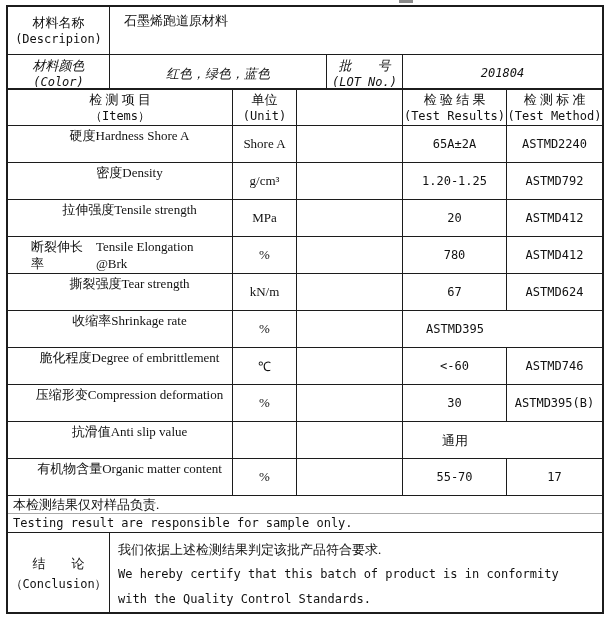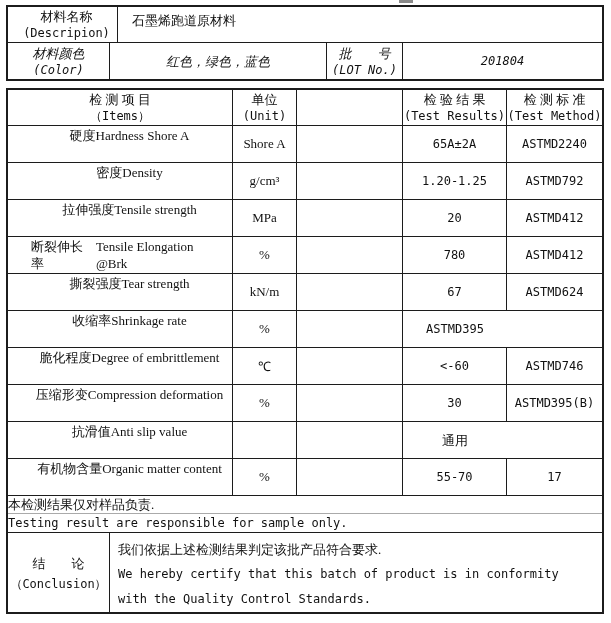--- a/index.html
+++ b/index.html
@@ -21,21 +21,21 @@
   }
   
   .info-block {
     position: absolute;
     left: 6px; top: 5px;
     width: 598px;
     border: 2px solid #1c1c1c;
     background: #fff;
   }
   .irow { display: grid; }
-  .irow.r1 { grid-template-columns: 102px 1fr; height: 36px; border-bottom: 1px solid #1c1c1c; padding-left: 8px; }
+  .irow.r1 { grid-template-columns: 102px 1fr; height: 48px; border-bottom: 1px solid #1c1c1c; }
   .irow.r2 { grid-template-columns: 102px 217px 76px 1fr; height: 36px; font-style: italic; }
   
   .main-block {
     position: absolute;
     left: 6px; top: 88px;
     width: 598px;
     border: 2px solid #1c1c1c;
     background: #fff;
   }
   .mrow {
@@ -48,21 +48,21 @@
   .cell { border-right: 1px solid #1c1c1c; overflow: hidden; }
   .cell:last-child { border-right: none; }
   .center { display: flex; align-items: center; justify-content: center; text-align: center; }
   .stack { display: flex; flex-direction: column; align-items: center; justify-content: center; }
   .item-cell { display: flex; flex-direction: row; justify-content: center; padding: 1px 4px; margin-left: 19px; }
   .zh { font-size: 13px; line-height: 17px; }
   .en { font-size: 13px; line-height: 17px; font-family: "Liberation Serif", serif; }
   .mono { font-family: "DejaVu Sans Mono", "Liberation Mono", monospace; font-size: 12px; line-height: 16px; }
   .unit-txt { font-size: 13px; text-align: right; }
   
-  .note-row { display: flex; align-items: center; }
+  .note-row { display: flex; align-items: center; padding-left: 5px; }
   .note-row.first { height: 18px; border-bottom: 1px solid #aaaaaa; }
   .note-row.second { height: 19px; border-bottom: 1px solid #1c1c1c; }
   
   .conclusion-row { display: grid; grid-template-columns: 102px 1fr; height: 79px; }
   .concl-label { border-right: 1px solid #1c1c1c; display: flex; flex-direction: column; align-items: center; justify-content: center; }
   .concl-text { padding: 4px 8px 2px 8px; }
   .concl-text .zh-line { font-size: 13px; line-height: 25px; }
   .concl-text .en-line { font-family: "DejaVu Sans Mono", "Liberation Mono", monospace; font-size: 12px; line-height: 25px; }
 </style>
 </head>

